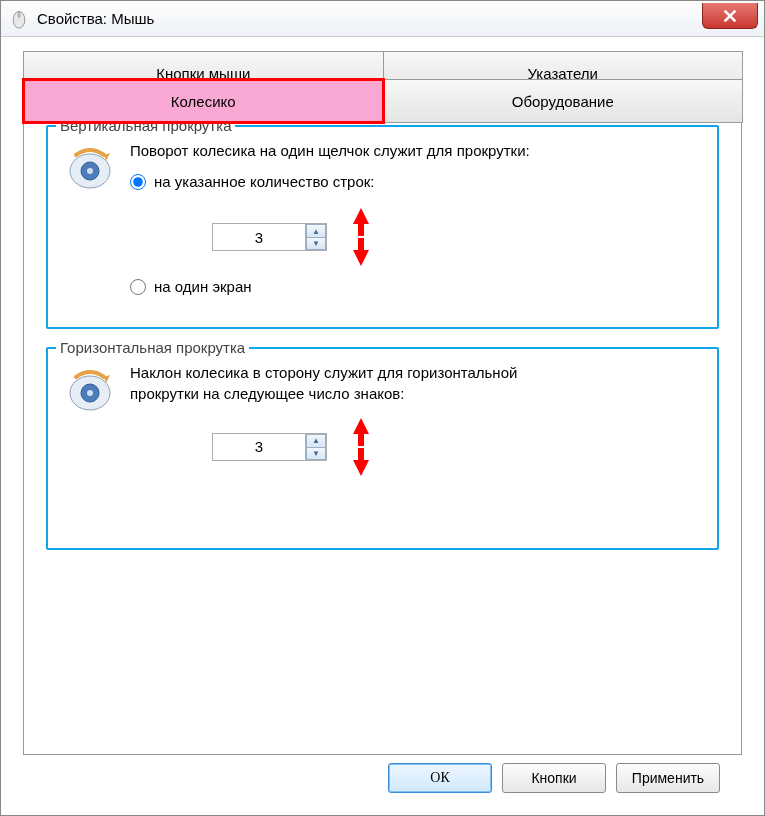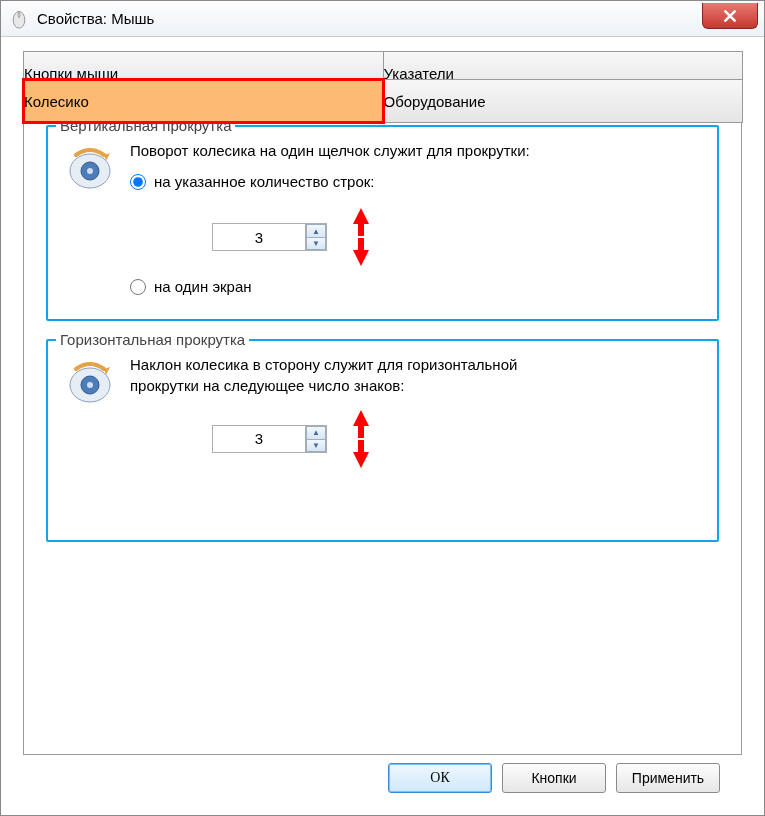--- a/index.html
+++ b/index.html
@@ -12,22 +12,22 @@
 .titlebar-text { font-size: 15px; color: #000; }
 .close-btn { position: absolute; right: 6px; top: 2px; width: 56px; height: 26px; background: linear-gradient(#e67a73,#c8372f); border: 1px solid #8a2520; border-top:none; border-radius: 0 0 6px 6px; display:flex; align-items:center; justify-content:center; cursor:pointer; }
 .close-btn svg { width: 14px; height: 14px; }
 
 .content { flex: 1; padding: 14px 22px 8px 22px; display:flex; flex-direction:column; }
 
 .tabs { position: relative; height: 56px; }
 .tab-row { display:flex; position:absolute; left:0; right:0; }
 .tab-row.top { top: 0; }
 .tab-row.bottom { top: 28px; }
-.tab { flex:1; height:44px; border:1px solid #9a9a9a; background: linear-gradient(#f7f7f7,#e5e5e5); display:flex; align-items:center; font-size:15px; color:#000; cursor:pointer; margin-right:-1px; }
-.tab.active { background:#fdba74; border-bottom:1px solid #fff; z-index:3; }
+.tab { flex:1; height:44px; border:1px solid #9a9a9a; background: linear-gradient(#f7f7f7,#e5e5e5); display:flex; align-items:center; justify-content:center; font-size:15px; color:#000; cursor:pointer; margin-right:-1px; }
+.tab.active { background:#f9a8d4; border-bottom:1px solid #fff; z-index:3; }
 .tab.highlight { outline: 3px solid #ff0000; outline-offset: -2px; z-index:5; }
 
 .panel { border:1px solid #9a9a9a; border-top:none; padding: 18px 22px; flex:1; background:#fff; }
 
 .groupbox { border:2px solid #0ea5e9; border-radius:2px; padding: 14px 24px 24px 16px; margin-bottom: 18px; position:relative; }
 .group-title { position:absolute; top:-10px; left:8px; background:#fff; padding:0 4px; font-size:15px; color:#444; }
 
 .row { display:flex; }
 .wheel-icon { width:52px; height:52px; margin-right: 14px; flex-shrink:0; }
 .group-content { flex:1; }
@@ -124,21 +124,21 @@
                 </div>
               </div>
               <span class="red-arrows">
                 <svg viewBox="0 0 28 62">
                     <polygon points="14,2 22,18 17,18 17,30 11,30 11,18 6,18" fill="#ff0000"></polygon>
                     <polygon points="14,60 22,44 17,44 17,32 11,32 11,44 6,44" fill="#ff0000"></polygon>
                   </svg>
               </span>
             </div>
 
-            <div class="radio-row" style="margin-bottom:0">
+            <div class="radio-row" style="margin-bottom:8px">
               <input type="radio" class="radio" name="vscroll" style="">
               <span class="radio-label">на один экран</span>
             </div>
           </div>
         </div>
       </div>
 
       <div class="groupbox" style="padding-bottom:60px">
         <span class="group-title">Горизонтальная прокрутка</span>
         <div class="row">

